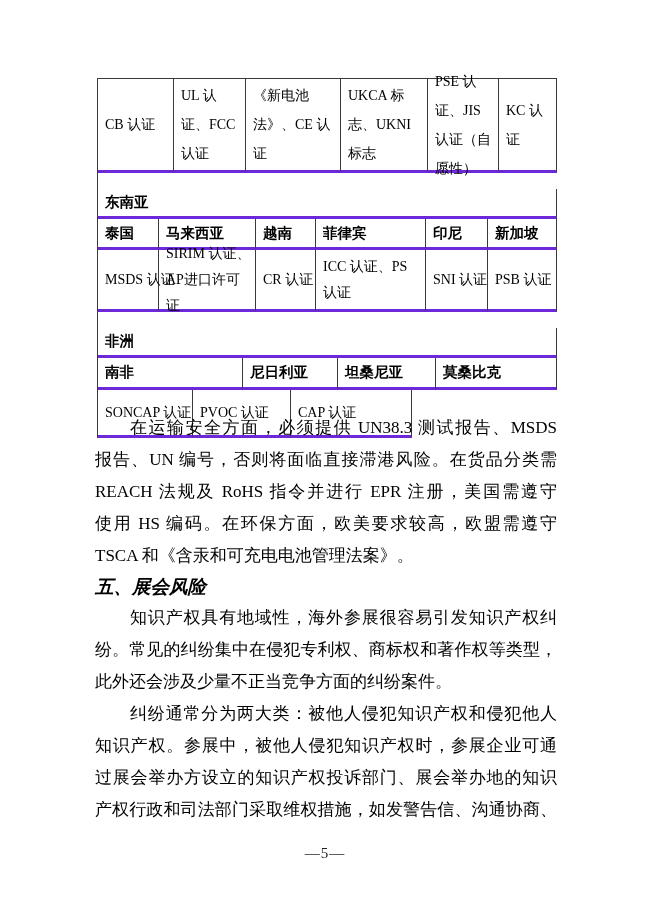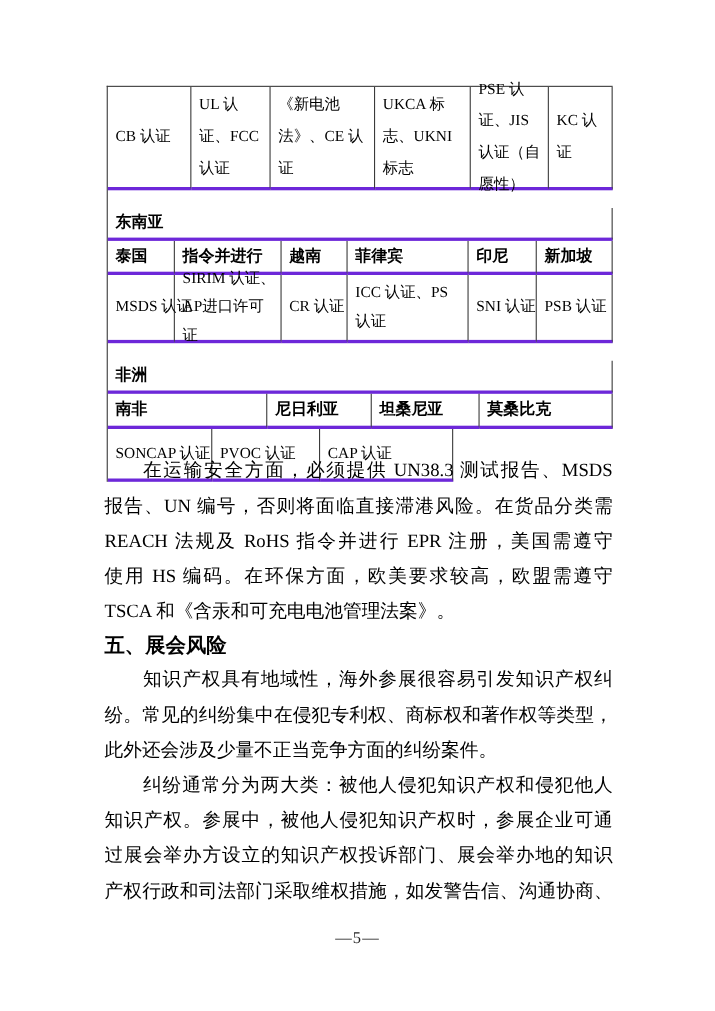--- a/index.html
+++ b/index.html
@@ -39,21 +39,21 @@
   
   .bodytext {
     position:absolute; left:95px; top:412px; width:462px;
     font-size:17px; line-height:32px;
   }
   .line { text-align:justify; }
   .line.full { text-align-last:justify; }
   .line.indent { text-indent:35px; }
   .sec-heading {
     font-family:"Liberation Sans","DejaVu Sans",sans-serif;
-    font-weight:bold; font-size:18.5px; line-height:30px;
+    font-weight:bold; font-size:18.5px; line-height:30px;font-style:italic;
   }
 
   
   .footer {
     position:absolute; top:845px; left:0; width:650px;
     text-align:center; font-size:15px; color:#222; letter-spacing:1px;
   }
 </style>
 </head>
 <body>
@@ -70,21 +70,21 @@
       <div class="cell" style="width:71px">PSE 认证、JIS 认证（自愿性）</div>
       <div class="cell" style="width:58px">KC 认证</div>
     </div>
 
     <div class="trow rhdr">
       <div class="cell bold-cell" style="width:459px">东南亚</div>
     </div>
 
     <div class="trow r3">
       <div class="cell bold-cell nw" style="width:61px">泰国</div>
-      <div class="cell bold-cell nw" style="width:97px">指令并进行</div>
+      <div class="cell bold-cell nw" style="width:97px">马来西亚</div>
       <div class="cell bold-cell nw" style="width:60px">越南</div>
       <div class="cell bold-cell nw" style="width:110px">菲律宾</div>
       <div class="cell bold-cell nw" style="width:62px">印尼</div>
       <div class="cell bold-cell nw" style="width:69px">新加坡</div>
     </div>
 
     <div class="trow r4">
       <div class="cell nw" style="width:61px">MSDS 认证</div>
       <div class="cell" style="width:97px">SIRIM 认证、AP进口许可证</div>
       <div class="cell nw" style="width:60px">CR 认证</div>

